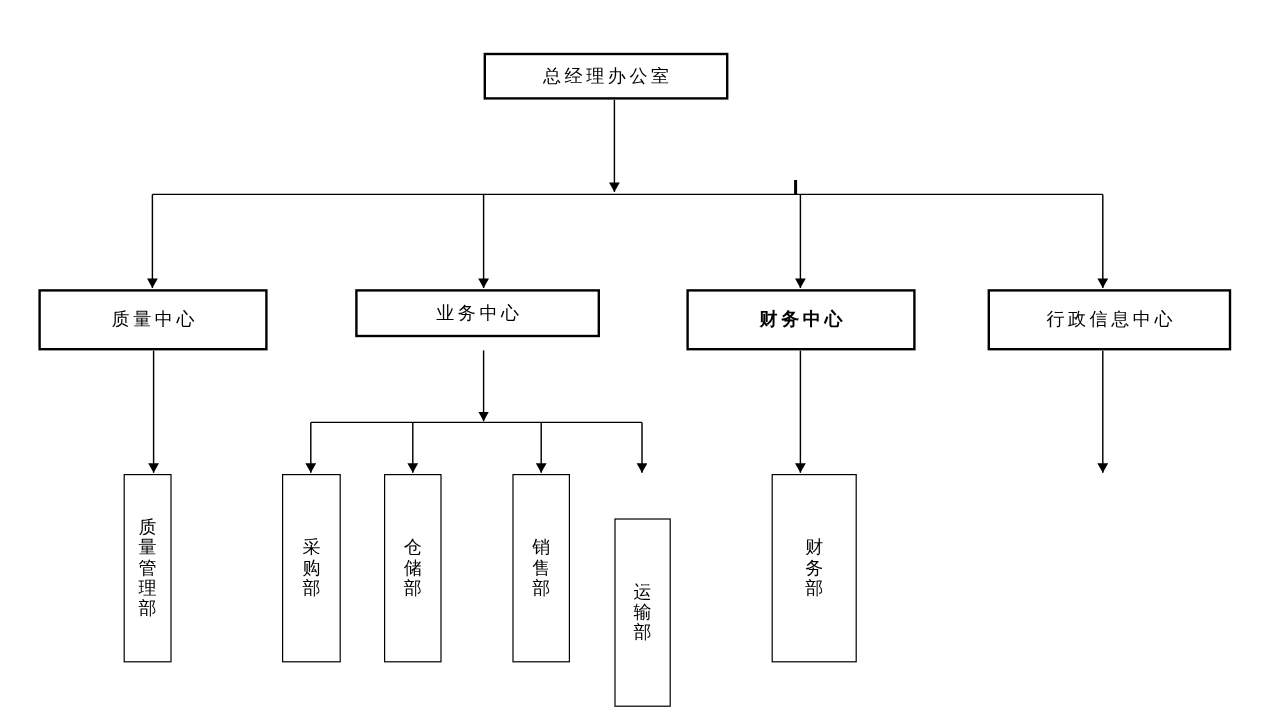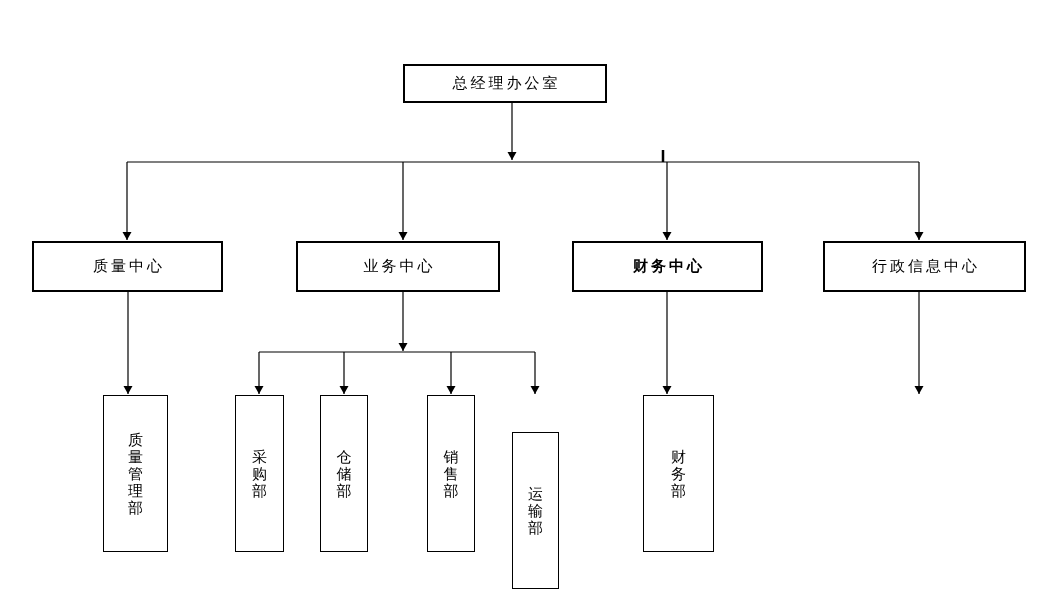--- a/index.html
+++ b/index.html
@@ -96,38 +96,38 @@
 
     <g>
       <line x1="667" y1="292" x2="667" y2="394" marker-end="url(#arrowhead)"></line>
     </g>
 
     <g>
       <line x1="919" y1="292" x2="919" y2="394" marker-end="url(#arrowhead)"></line>
     </g>
   </svg>
 
-  <div class="box hbox" style="left:403px; top:44px; width:204px; height:39px;margin-top:20px;">
+  <div class="box hbox" style="left:403px; top:44px; width:204px; height:39px;">
     <span class="label">总经理办公室</span>
   </div>
 
   <div class="box hbox" style="left:32px; top:241px; width:191px; height:51px;">
     <span class="label">质量中心</span>
   </div>
-  <div class="box hbox" style="left:296px; top:241px; width:204px; height:51px;">
+  <div class="box hbox" style="left:296px; top:241px; width:204px; height:40px;">
     <span class="label">业务中心</span>
   </div>
   <div class="box hbox" style="left:572px; top:241px; width:191px; height:51px;font-weight:bold;">
     <span class="label">财务中心</span>
   </div>
   <div class="box hbox" style="left:823px; top:241px; width:203px; height:51px;">
     <span class="label">行政信息中心</span>
   </div>
 
-  <div class="box vbox" style="left:103px; top:395px; width:65px; height:157px;">
+  <div class="box vbox" style="left:103px; top:395px; width:40px; height:157px;">
     <span class="label">质量管理部</span>
   </div>
   <div class="box vbox" style="left:235px; top:395px; width:49px; height:157px;">
     <span class="label">采购部</span>
   </div>
   <div class="box vbox" style="left:320px; top:395px; width:48px; height:157px;">
     <span class="label">仓储部</span>
   </div>
   <div class="box vbox" style="left:427px; top:395px; width:48px; height:157px;">
     <span class="label">销售部</span>

